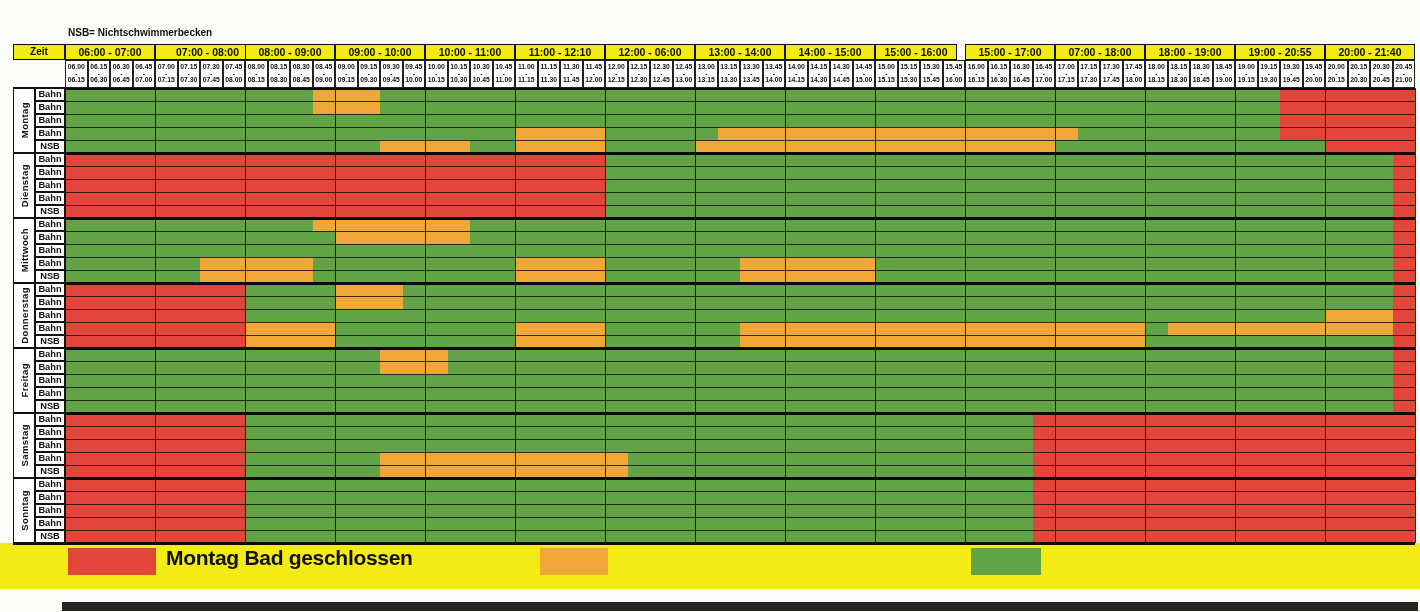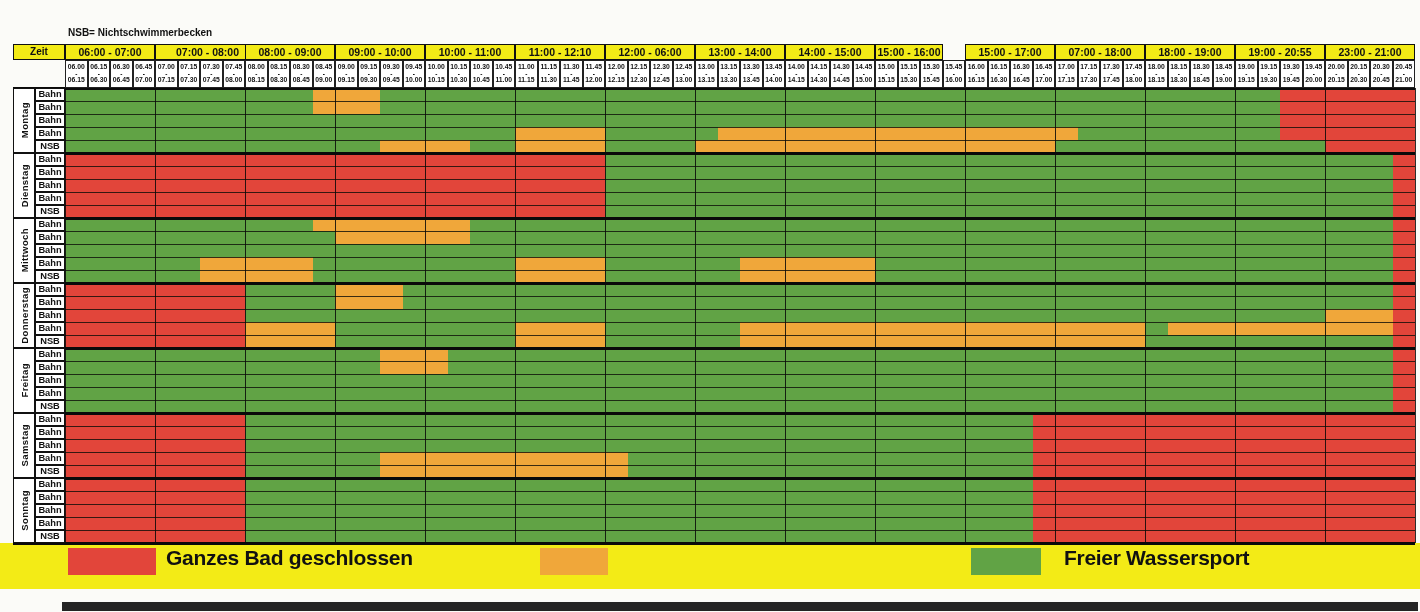--- a/index.html
+++ b/index.html
@@ -213,21 +213,21 @@
     <div class="qcell" style="left: 830px; width: 22.5px;">
       <span>14.30</span>
       <span class="dash">-</span>
       <span>14.45</span>
     </div>
     <div class="qcell" style="left: 852.5px; width: 22.5px;">
       <span>14.45</span>
       <span class="dash">-</span>
       <span>15.00</span>
     </div>
-    <div class="hcell" style="left: 875px; width: 68px;">15:00 - 16:00</div>
+    <div class="hcell" style="left: 875px; width: 82px;">15:00 - 16:00</div>
     <div class="qcell" style="left: 875px; width: 22.5px;">
       <span>15.00</span>
       <span class="dash">-</span>
       <span>15.15</span>
     </div>
     <div class="qcell" style="left: 897.5px; width: 22.5px;">
       <span>15.15</span>
       <span class="dash">-</span>
       <span>15.30</span>
     </div>
@@ -318,21 +318,21 @@
     <div class="qcell" style="left: 1280px; width: 22.5px;">
       <span>19.30</span>
       <span class="dash">-</span>
       <span>19.45</span>
     </div>
     <div class="qcell" style="left: 1302.5px; width: 22.5px;">
       <span>19.45</span>
       <span class="dash">-</span>
       <span>20.00</span>
     </div>
-    <div class="hcell" style="left: 1325px; width: 90px;">23:00 - 21:00</div>
+    <div class="hcell" style="left: 1325px; width: 90px;">20:00 - 21:40</div>
     <div class="qcell" style="left: 1325px; width: 22.5px;">
       <span>20.00</span>
       <span class="dash">-</span>
       <span>20.15</span>
     </div>
     <div class="qcell" style="left: 1347.5px; width: 22.5px;">
       <span>20.15</span>
       <span class="dash">-</span>
       <span>20.30</span>
     </div>
@@ -592,17 +592,16 @@
     <div class="vline" style="left: 1415px; top: 88px; width: 1px; height: 455px;"></div>
     <div class="dsep" style="left: 13px; top: 87px; width: 1402px; height: 3px;"></div>
     <div class="dsep" style="left: 13px; top: 152px; width: 1402px; height: 3px;"></div>
     <div class="dsep" style="left: 13px; top: 217px; width: 1402px; height: 3px;"></div>
     <div class="dsep" style="left: 13px; top: 282px; width: 1402px; height: 3px;"></div>
     <div class="dsep" style="left: 13px; top: 347px; width: 1402px; height: 3px;"></div>
     <div class="dsep" style="left: 13px; top: 412px; width: 1402px; height: 3px;"></div>
     <div class="dsep" style="left: 13px; top: 477px; width: 1402px; height: 3px;"></div>
     <div class="dsep" style="left: 13px; top: 542px; width: 1402px; height: 3px;"></div>
     <div class="swatch" style="left: 68px; width: 88px; background: rgb(226, 69, 58);"></div>
-    <div class="llabel" style="left: 166px;">Ganzes Bad geschlossen</div>
+    <div class="llabel" style="left: 166px;">Montag Bad geschlossen</div>
     <div class="swatch" style="left: 540px; width: 68px; background: rgb(240, 167, 58);"></div>
     <div class="swatch" style="left: 971px; width: 70px; background: rgb(97, 163, 69);"></div>
-    <div class="llabel" style="left: 1064px;">Freier Wassersport</div>
   </div>
 
 </body></html>

